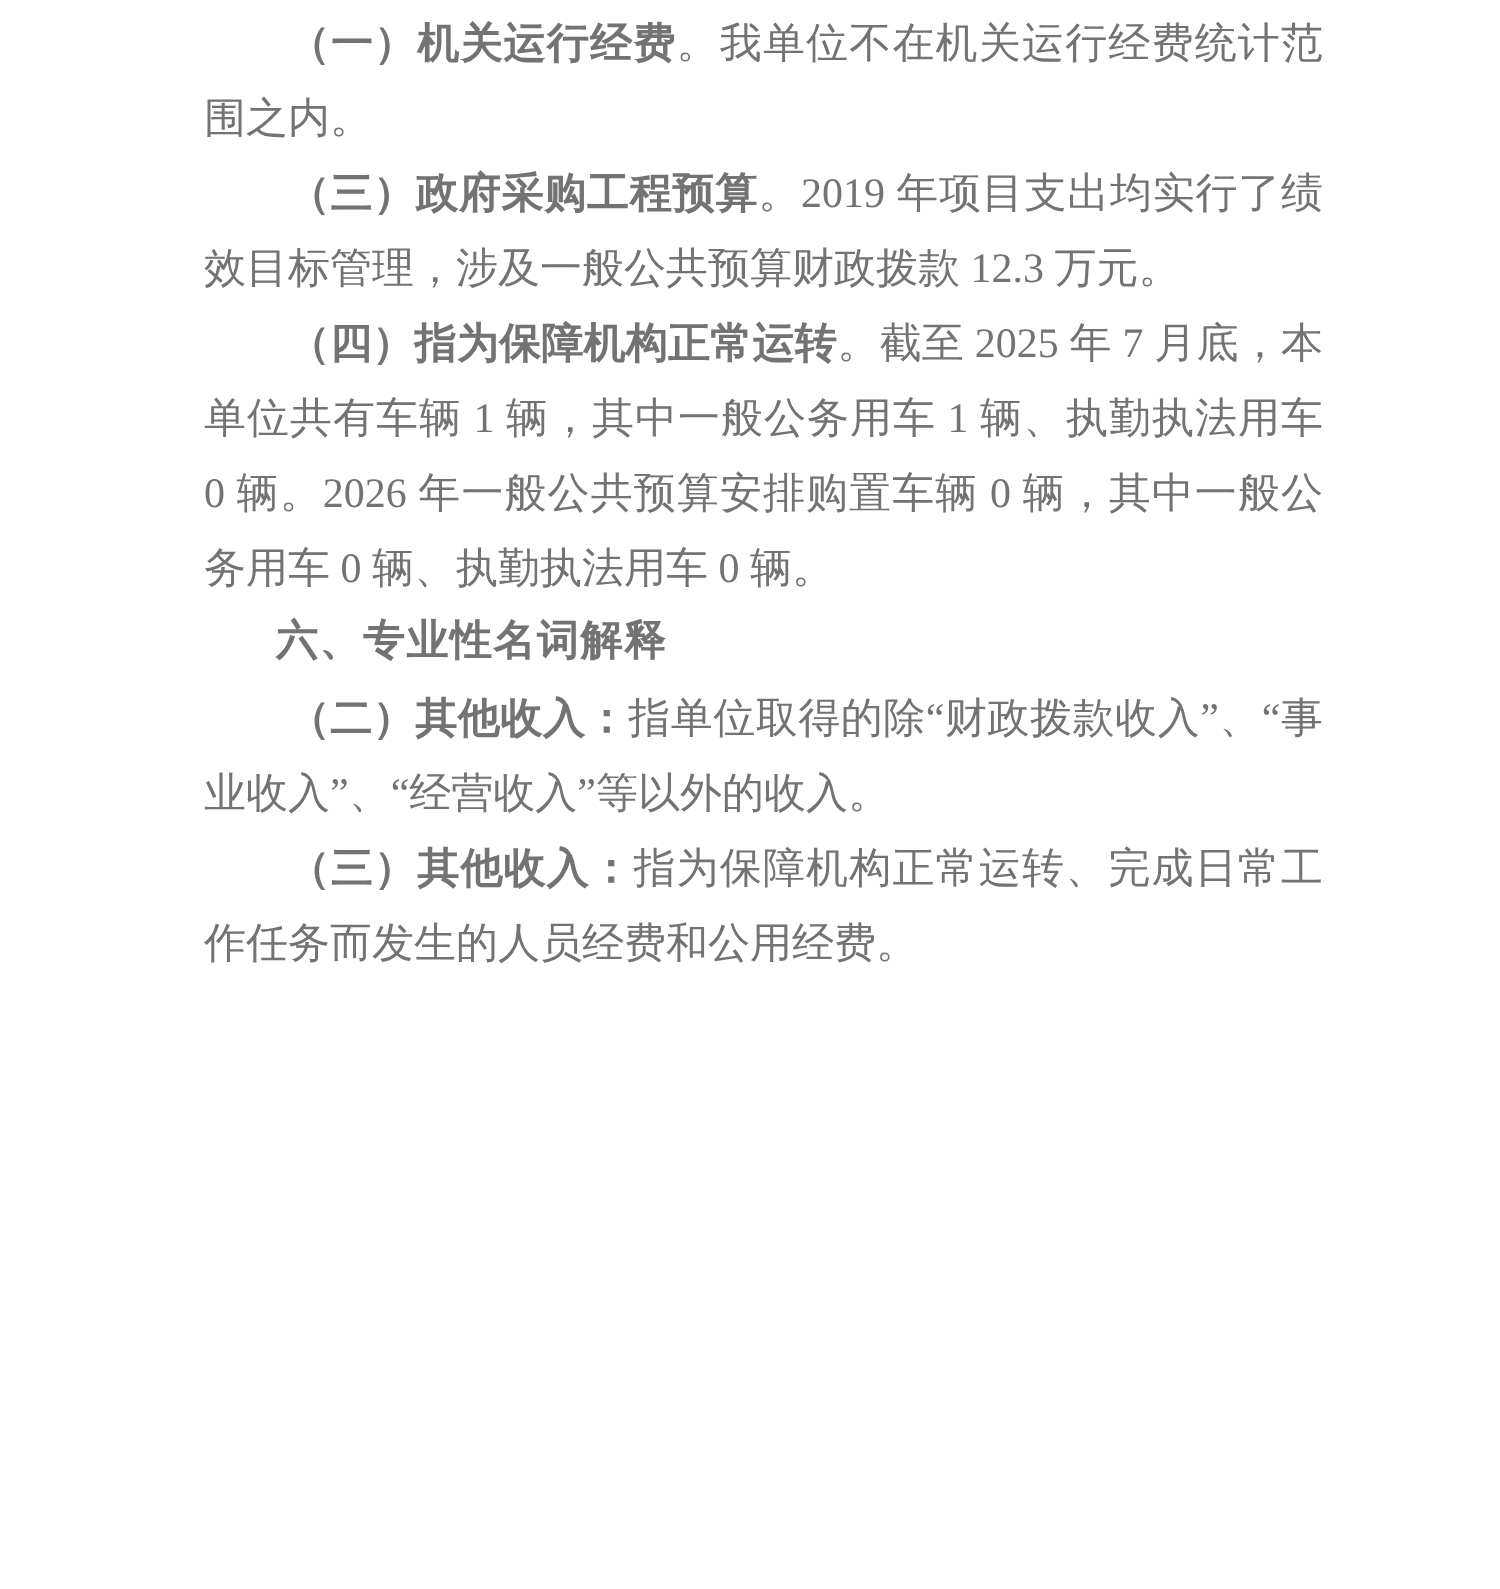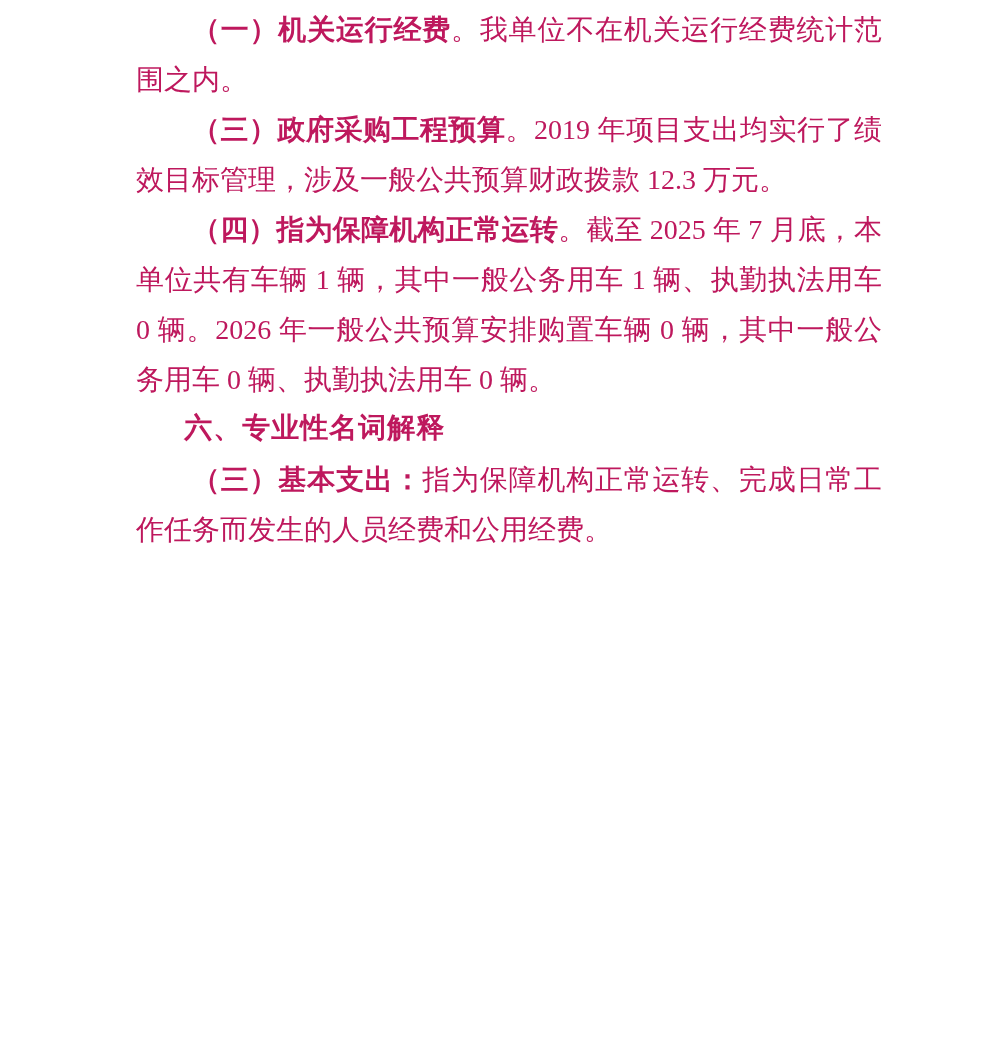--- a/index.html
+++ b/index.html
@@ -6,21 +6,21 @@
     margin: 0;
     padding: 0;
     background: #ffffff;
   }
   .page {
     position: relative;
     width: 1000px;
     height: 1059px;
     box-sizing: border-box;
     background: #ffffff;
-    color: #be185d;
+    color: #737373;
     padding: 5px 118px 0 136px;
     overflow: hidden;
     font-family: "Liberation Serif", serif;
     font-size: 28px;
     line-height: 50px;
   }
   .para {
     margin: 0;
     text-indent: 2em;
     text-align: justify;
@@ -47,16 +47,17 @@
   <p class="para"><span class="lead">（一）机关运行经费</span><span>。我单位不在机关运行经费统计范围之内。</span></p>
 
 
   <p class="para"><span class="lead">（三）政府采购工程预算</span><span>。2019 年项目支出均实行了绩效目标管理，涉及一般公共预算财政拨款 12.3 万元。</span></p>
 
   <p class="para"><span class="lead">（四）指为保障机构正常运转</span><span>。截至 2025 年 7 月底，本单位共有车辆 1 辆，其中一般公务用车 1 辆、执勤执法用车 0 辆。2026 年一般公共预算安排购置车辆 0 辆，其中一般公务用车 0 辆、执勤执法用车 0 辆。</span></p>
 
   <h3 class="section-heading">六、专业性名词解释</h3>
 
 
+  <p class="para"><span class="lead">（二）其他收入：</span><span>指单位取得的除“财政拨款收入”、“事业收入”、“经营收入”等以外的收入。</span></p>
 
-  <p class="para"><span class="lead">（三）基本支出：</span><span>指为保障机构正常运转、完成日常工作任务而发生的人员经费和公用经费。</span></p>
+  <p class="para"><span class="lead">（三）其他收入：</span><span>指为保障机构正常运转、完成日常工作任务而发生的人员经费和公用经费。</span></p>
 
 </div>
 
 </body></html>

